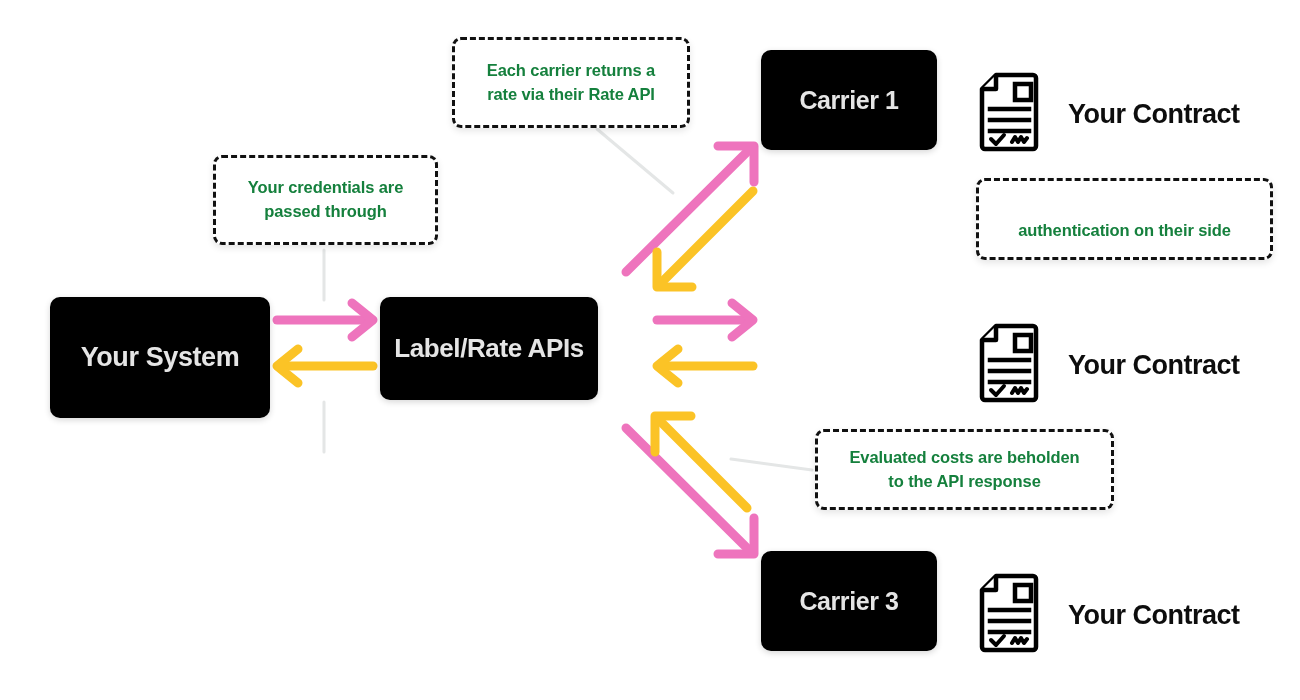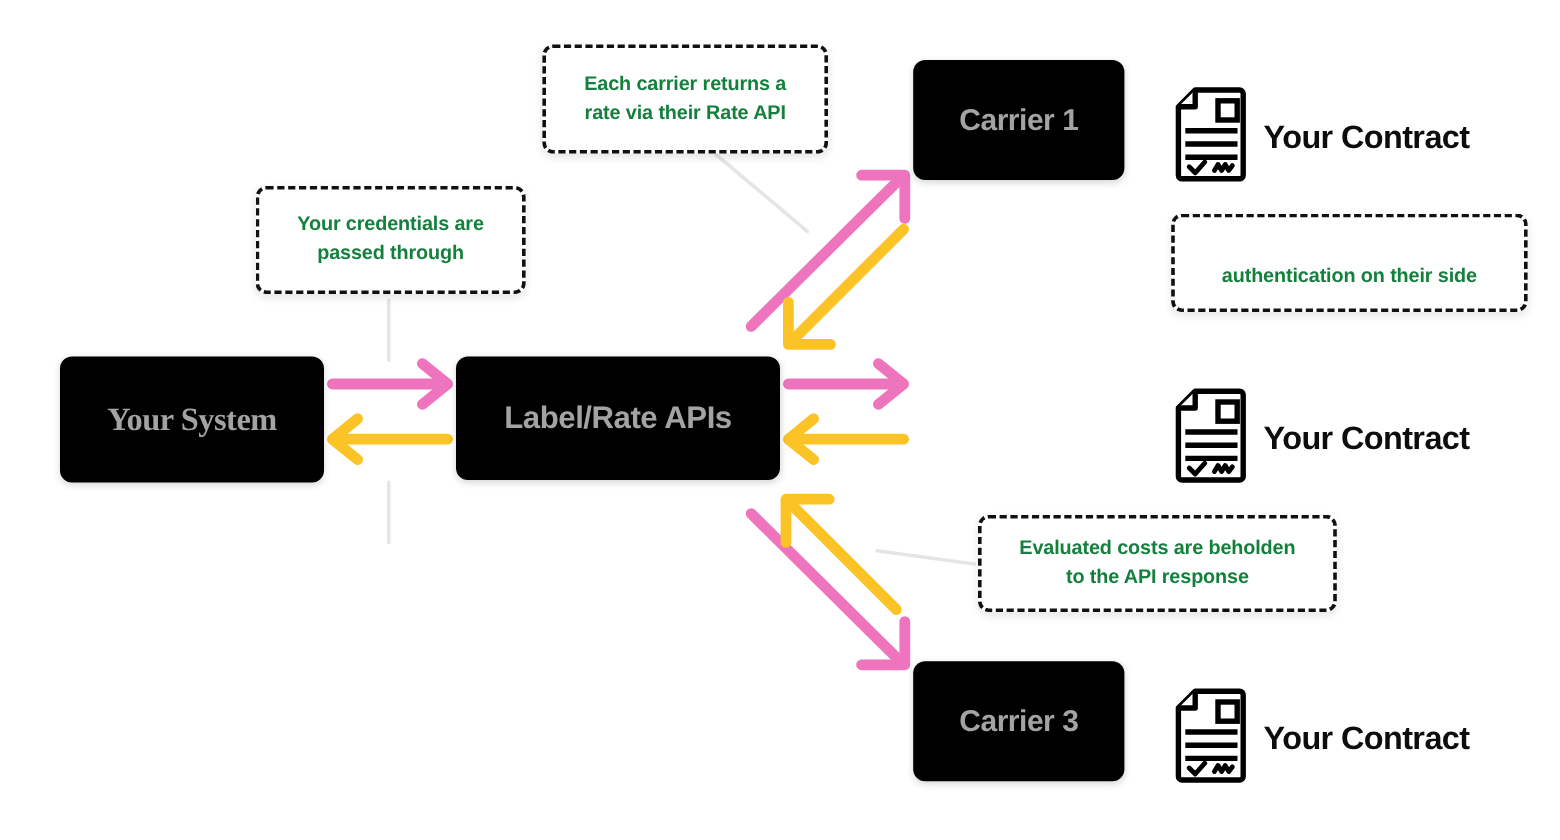--- a/index.html
+++ b/index.html
@@ -23,29 +23,29 @@
   .node {
     position: absolute;
     background: #000000;
     border-radius: 10px;
     display: flex;
     align-items: center;
     justify-content: center;
     box-shadow: 0 2px 6px rgba(0,0,0,0.16);
   }
   .node-label {
-    color: #a3a3a3;
+    color: #e5e5e5;
     font-weight: 700;
     letter-spacing: -0.4px;
     white-space: nowrap;
     text-align: left;
   }
-  #node-your-system { left: 50px;  top: 297px; width: 220px; height: 105px; font-family: Liberation Serif, serif; }
+  #node-your-system { left: 50px;  top: 297px; width: 220px; height: 121px; }
   #node-your-system .node-label { font-size: 27px; }
-  #node-label-rate   { left: 380px; top: 297px; width: 270px; height: 103px; }
+  #node-label-rate   { left: 380px; top: 297px; width: 218px; height: 103px; }
   #node-label-rate .node-label { font-size: 26px; }
   .node-carrier { left: 761px; width: 176px; height: 100px; }
   #node-carrier-1 { top: 50px; }
   #node-carrier-2 { top: 301px; }
   #node-carrier-3 { top: 551px; }
   .node-carrier .node-label { font-size: 25px; }
 
   
   .callout {
     position: absolute;
@@ -72,21 +72,21 @@
   #callout-lookup-rates  { left: 976px;  top: 178px; width: 297px; height: 82px; }
   #callout-evaluated     { left: 815px;  top: 429px; width: 299px; height: 81px; }
   #callout-you-get-rate  { left: 213px;  top: 456px; width: 225px; height: 90px; }
 
   
   .contract-row {
     position: absolute;
     left: 977px;
     display: flex;
     align-items: center;
-    gap: 14px;
+    gap: 29px;
   }
   #contract-row-1 { top: 72px; }
   #contract-row-2 { top: 323px; }
   #contract-row-3 { top: 573px; }
   .contract-label {
     font-size: 27px;
     font-weight: 700;
     color: #0d0d0d;
     letter-spacing: -0.5px;
     white-space: nowrap;

